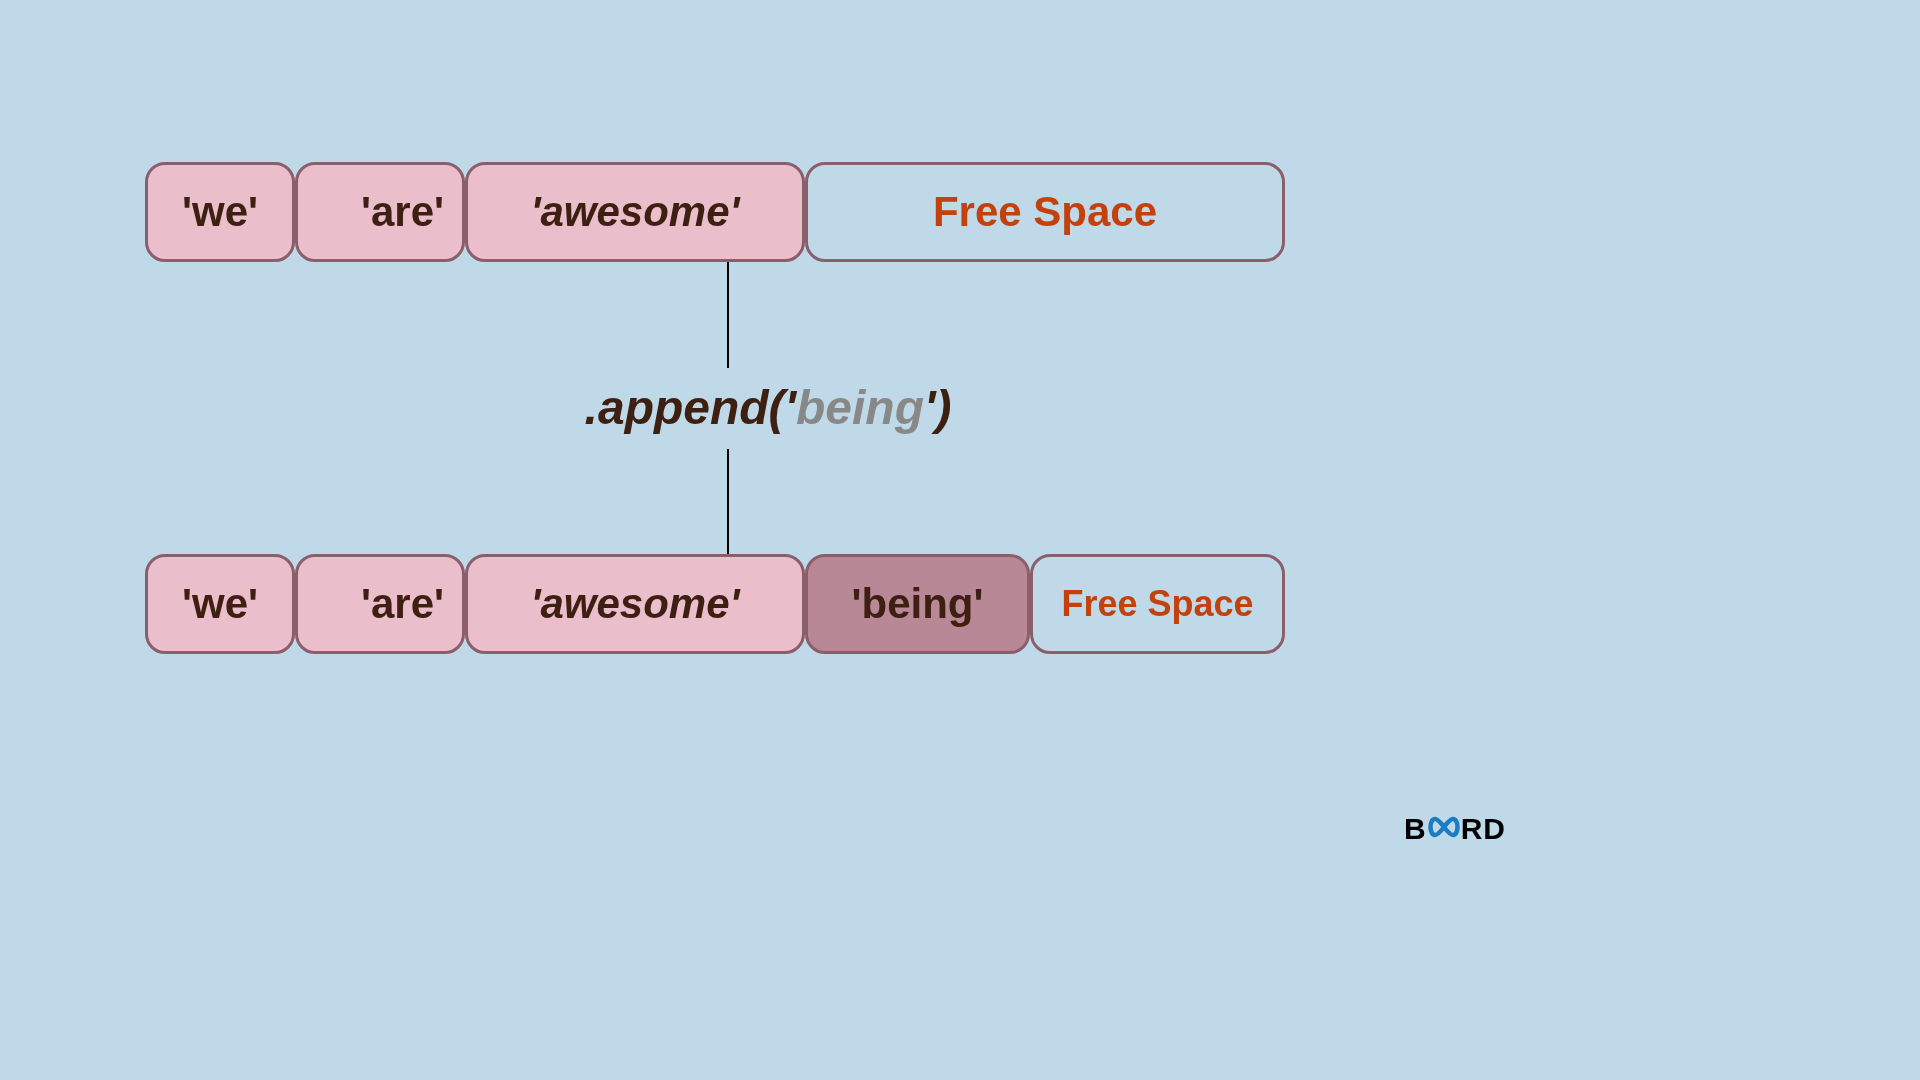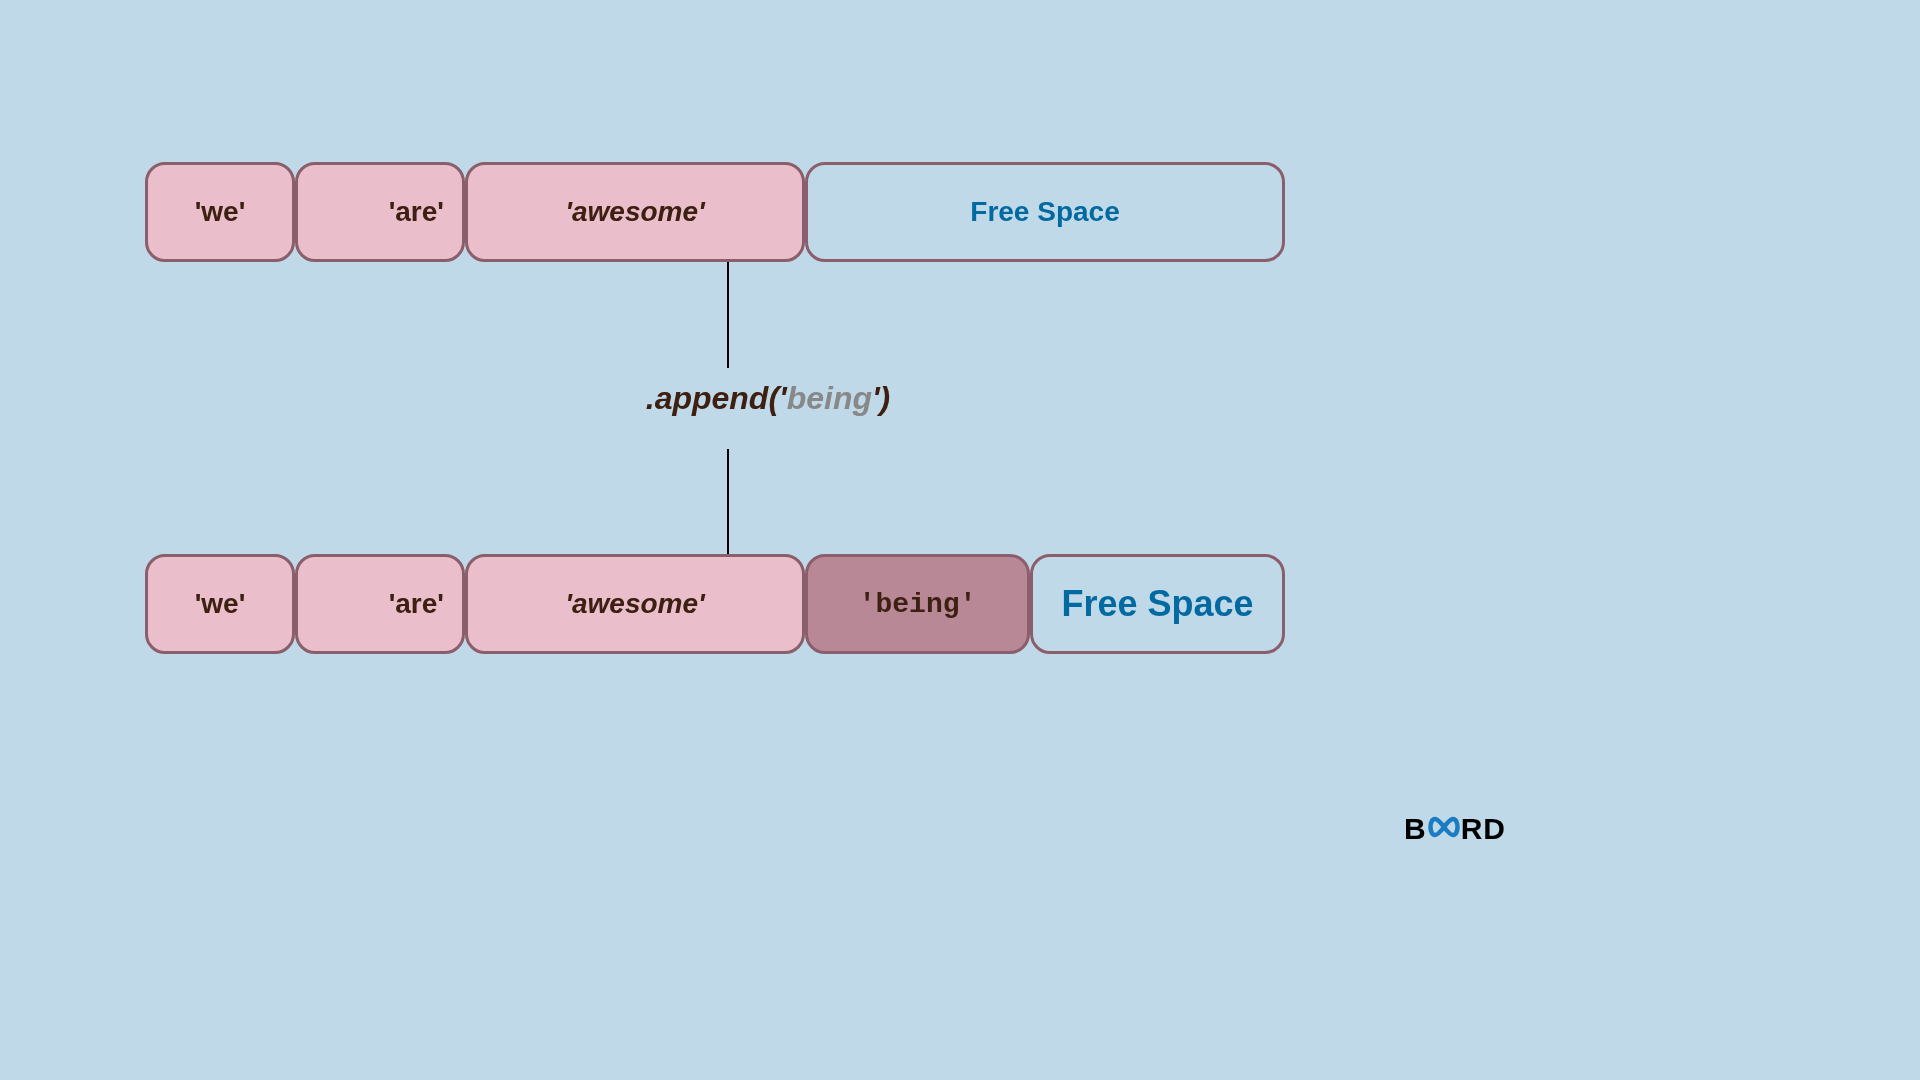--- a/index.html
+++ b/index.html
@@ -24,38 +24,37 @@
       left: 145px;
     }
     .row-bottom {
       top: 554px;
       left: 145px;
     }
     .cell {
       border: 3px solid #8b5e6b;
       border-radius: 20px;
       font-weight: bold;
-      font-size: 28px;
+      font-size: 42px;
       color: #3d2012;
       display: flex;
       align-items: center;
       justify-content: center;
       height: 100px;
       padding: 0 18px;
     }
     .pink {
       background: #eabecb;
     }
     .darkpink {
       background: #b88896;
-      font-family: Liberation Mono, monospace;
     }
     .free {
       background: #bfd9e8;
-      color: #0369a1;
+      color: #c2410c;
     }
     .vline {
       position: absolute;
       width: 2px;
       background: #000;
       left: 727px;
     }
     .vline-top {
       top: 262px;
       height: 106px;
@@ -63,21 +62,21 @@
     .vline-bottom {
       top: 449px;
       height: 106px;
     }
     .append-label {
       position: absolute;
       top: 380px;
       left: 0;
       width: 100%;
       text-align: center;
-      font-size: 32px;
+      font-size: 48px;
       font-weight: bold;
       font-style: italic;
       color: #3d2012;
     }
     .append-label .gray {
       color: #888;
     }
     .logo {
       position: absolute;
       bottom: 18px;

